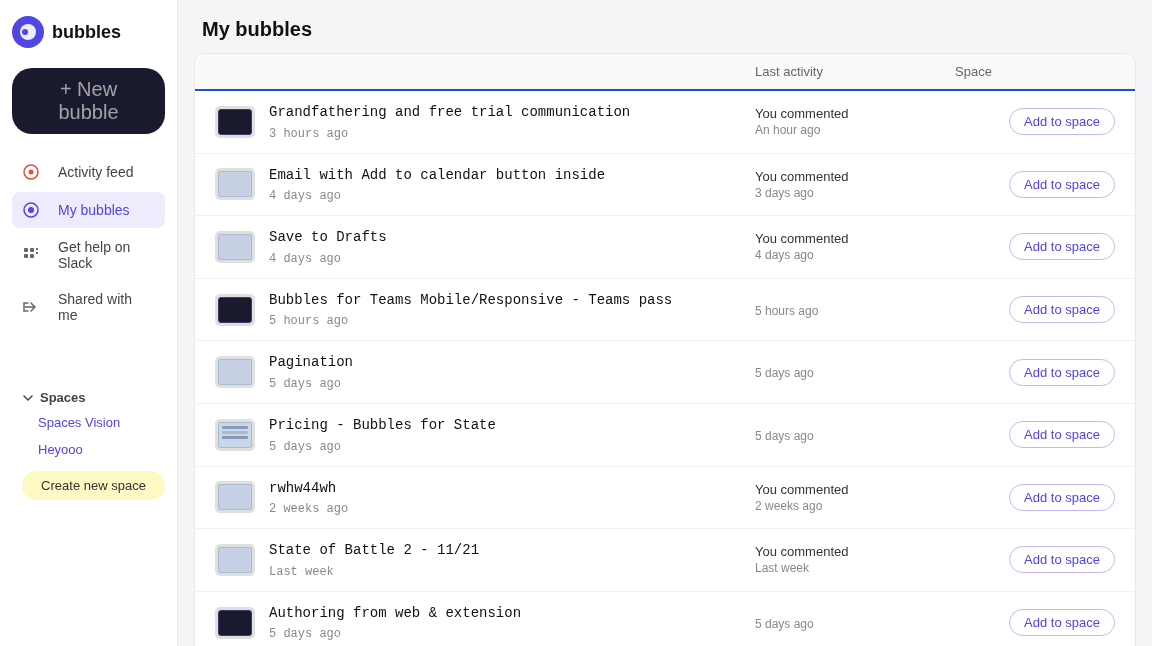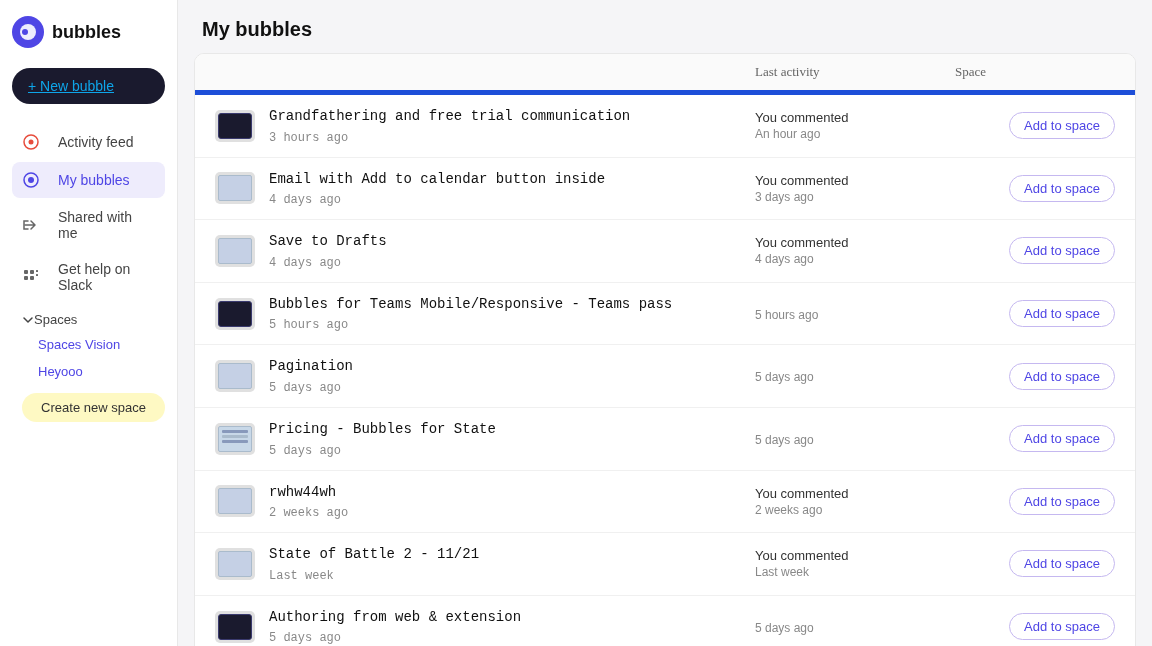--- a/index.html
+++ b/index.html
@@ -36,52 +36,53 @@
       font-size: 18px;
       font-weight: 600;
       color: #111;
       text-align: center;
     }
     .new-bubble-btn {
       display: flex;
       align-items: center;
       gap: 6px;
       background: #1a1a2e;
-      color: #0ea5e9;
+      color: #a3a3a3;
       border: none;
       border-radius: 20px;
       padding: 10px 16px;
-      font-size: 14px;
+      font-size: 20px;
       font-weight: 500;
       cursor: pointer;
       margin-bottom: 20px;
       width: 100%;
-      text-decoration: underline;
     }
     .nav-item {
       display: flex;
       align-items: center;
       gap: 18px;
       padding: 9px 10px;
       border-radius: 8px;
       cursor: pointer;
       font-size: 14px;
       color: #444;
       margin-bottom: 2px;
     }
     .nav-item.active { background: #eeecfc; color: #4F46E5; font-weight: 500; }
     .nav-icon { width: 18px; height: 18px; flex-shrink: 0; }
     .spaces-header {
       display: flex;
       align-items: center;
-      font-size: 13px;
-      font-weight: 400;
+      gap: 6px;
+      font-size: 13px;
+      font-weight: 700;
       color: #444;
       padding: 8px 10px 4px;
       cursor: pointer;
+      margin-top: 48px;
     }
     .space-link {
       display: block;
       padding: 6px 10px 6px 26px;
       font-size: 13px;
       color: #4F46E5;
       cursor: pointer;
       border-radius: 6px;
     }
     .create-space-btn {
@@ -116,23 +117,22 @@
       margin: 0 16px 16px;
       background: #fff;
       border-radius: 10px;
       border: 1px solid #e8e8e8;
       overflow: hidden;
     }
     .table-header {
       display: grid;
       grid-template-columns: 1fr 200px 160px;
       padding: 10px 20px;
-      border-bottom: 5px solid #1d4ed8;
+      border-bottom: 2px solid #1d4ed8;
       background: #fafafa;
-      font-family: Liberation Serif, serif;
     }
     .table-header-cell {
       font-size: 13px;
       font-weight: 500;
       color: #666;
     }
     .table-row {
       display: grid;
       grid-template-columns: 1fr 200px 160px;
       padding: 12px 20px;
@@ -224,46 +224,46 @@
   </div>
 
   <div class="nav-item active">
     <span class="nav-icon">
       <svg width="18" height="18" viewBox="0 0 18 18" fill="none">
         <circle cx="9" cy="9" r="7" stroke="#4F46E5" stroke-width="1.5" fill="none"></circle>
         <circle cx="9" cy="9" r="3" fill="#4F46E5"></circle>
       </svg>
     </span>
     <span>My bubbles</span>
-  </div>
-
-  <div class="nav-item">
-    <span class="nav-icon">
-      <svg width="18" height="18" viewBox="0 0 18 18" fill="none">
-        <path d="M3 9 L12 9 M9 5 L13 9 L9 13" stroke="#666" stroke-width="1.5" stroke-linecap="round" stroke-linejoin="round"></path>
-        <path d="M6 5 L2 5 L2 13 L6 13" stroke="#666" stroke-width="1.5" stroke-linecap="round" fill="none"></path>
-      </svg>
-    </span>
-    <span>Shared with me</span>
   </div>
 
   <div class="nav-item">
     <span class="nav-icon">
       <svg width="18" height="18" viewBox="0 0 18 18" fill="none">
         <rect x="2" y="2" width="4" height="4" rx="1" fill="#666"></rect>
         <rect x="8" y="2" width="4" height="4" rx="1" fill="#666"></rect>
         <rect x="2" y="8" width="4" height="4" rx="1" fill="#666"></rect>
         <rect x="8" y="8" width="4" height="4" rx="1" fill="#666"></rect>
         <rect x="14" y="2" width="2" height="2" rx="0.5" fill="#666"></rect>
         <rect x="14" y="6" width="2" height="2" rx="0.5" fill="#666"></rect>
       </svg>
     </span>
     <span>Get help on Slack</span>
   </div>
 
+  <div class="nav-item">
+    <span class="nav-icon">
+      <svg width="18" height="18" viewBox="0 0 18 18" fill="none">
+        <path d="M3 9 L12 9 M9 5 L13 9 L9 13" stroke="#666" stroke-width="1.5" stroke-linecap="round" stroke-linejoin="round"></path>
+        <path d="M6 5 L2 5 L2 13 L6 13" stroke="#666" stroke-width="1.5" stroke-linecap="round" fill="none"></path>
+      </svg>
+    </span>
+    <span>Shared with me</span>
+  </div>
+
   <div class="spaces-header">
     <svg width="12" height="12" viewBox="0 0 12 12" fill="none">
       <path d="M2 4 L6 8 L10 4" stroke="#444" stroke-width="1.5" stroke-linecap="round" stroke-linejoin="round"></path>
     </svg>
     <span>Spaces</span>
   </div>
 
   <a class="space-link">Spaces Vision</a>
   <a class="space-link">Heyooo</a>
 

